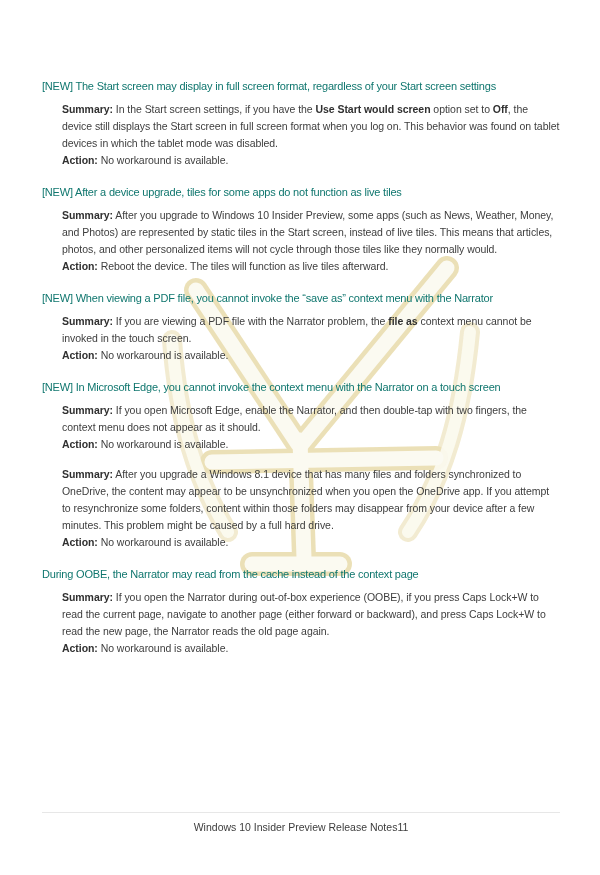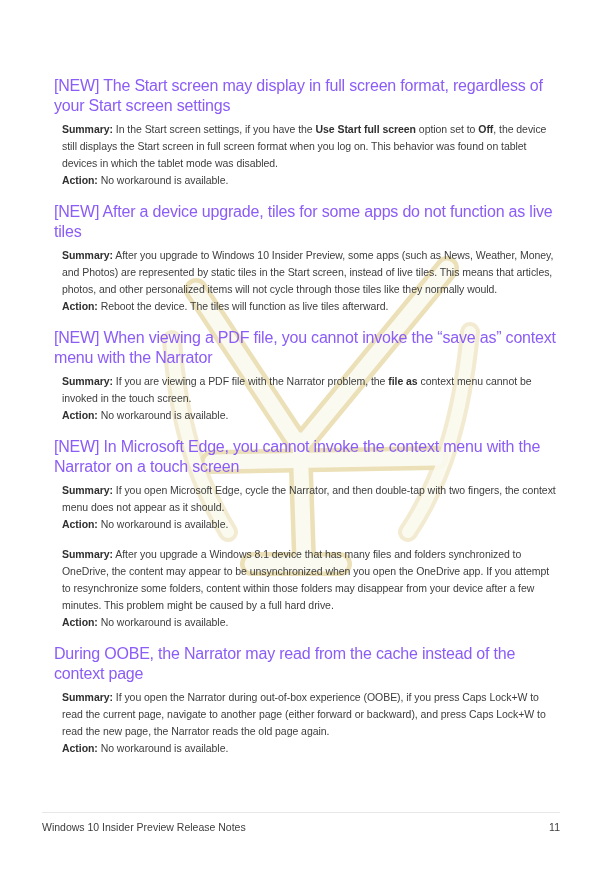--- a/index.html
+++ b/index.html
@@ -11,35 +11,35 @@
   }
   .page { position:absolute; inset:0; background:#ffffff; }
 
   
   .watermark-svg { position:absolute; left:0; top:0; z-index:0; opacity:0.8; }
 
   .content { position:absolute; left:42px; top:76px; width:518px; z-index:1; }
 
   .issue { margin:0 0 13px 0; }
   .heading {
-    font-size:16px; line-height:20px; font-weight:400;
-    color:#8b5cf6; letter-spacing:-0.2px;
-    margin:0 0 5px 12px; max-width:512px;
+    font-size:11px; line-height:20px; font-weight:400;
+    color:#0f766e; letter-spacing:-0.2px;
+    margin:0 0 5px 0; max-width:512px;
   }
   .body-block { margin-left:20px; width:498px; }
   .para {
     font-size:10.5px; line-height:17px; color:#3d3d3d;
     letter-spacing:-0.05px; margin:0;
   }
   .para .b { font-weight:bold; color:#303030; }
 
   .footer {
     position:absolute; left:42px; right:40px; top:812px; z-index:1;
     border-top:1px solid #e7e7e7; padding-top:8px;
-    display:flex; justify-content:space-between; align-items:baseline;
+    display:flex; justify-content:center; align-items:baseline;
     font-size:10.5px; color:#3d3d3d;
   }
 </style>
 </head>
 <body>
 
 <div class="page">
 
   <svg class="watermark-svg" width="600" height="875" viewBox="0 0 600 875" aria-hidden="true">
 
@@ -66,21 +66,21 @@
       <path d="M172,340 C178,420 196,480 228,532"></path>
       <path d="M470,332 C462,415 444,478 408,532"></path>
     </g>
   </svg>
 
   <main class="content">
     <div>
   <section class="issue">
     <h2 class="heading">[NEW] The Start screen may display in full screen format, regardless of your Start screen settings</h2>
     <div class="body-block">
-      <p class="para summary"><span class="b">Summary:</span><span> In the Start screen settings, if you have the </span><span class="b">Use Start full screen</span><span> option set to </span><span class="b">Off</span><span>, the device still displays the Start screen in full screen format when you log on. This behavior was found on tablet devices in which the tablet mode was disabled.</span></p>
+      <p class="para summary"><span class="b">Summary:</span><span> In the Start screen settings, if you have the </span><span class="b">Use Start would screen</span><span> option set to </span><span class="b">Off</span><span>, the device still displays the Start screen in full screen format when you log on. This behavior was found on tablet devices in which the tablet mode was disabled.</span></p>
       <p class="para action"><span class="b">Action:</span><span> No workaround is available.</span></p>
     </div>
   </section>
 
   <section class="issue">
     <h2 class="heading">[NEW] After a device upgrade, tiles for some apps do not function as live tiles</h2>
     <div class="body-block">
       <p class="para summary"><span class="b">Summary:</span><span> After you upgrade to Windows 10 Insider Preview, some apps (such as News, Weather, Money, and Photos) are represented by static tiles in the Start screen, instead of live tiles. This means that articles, photos, and other personalized items will not cycle through those tiles like they normally would.</span></p>
       <p class="para action"><span class="b">Action:</span><span> Reboot the device. The tiles will function as live tiles afterward.</span></p>
     </div>
@@ -90,21 +90,21 @@
     <h2 class="heading">[NEW] When viewing a PDF file, you cannot invoke the “save as” context menu with the Narrator</h2>
     <div class="body-block">
       <p class="para summary"><span class="b">Summary:</span><span> If you are viewing a PDF file with the Narrator problem, the </span><span class="b">file as</span><span> context menu cannot be invoked in the touch screen.</span></p>
       <p class="para action"><span class="b">Action:</span><span> No workaround is available.</span></p>
     </div>
   </section>
 
   <section class="issue">
     <h2 class="heading">[NEW] In Microsoft Edge, you cannot invoke the context menu with the Narrator on a touch screen</h2>
     <div class="body-block">
-      <p class="para summary"><span class="b">Summary:</span><span> If you open Microsoft Edge, cycle the Narrator, and then double-tap with two fingers, the context menu does not appear as it should.</span></p>
+      <p class="para summary"><span class="b">Summary:</span><span> If you open Microsoft Edge, enable the Narrator, and then double-tap with two fingers, the context menu does not appear as it should.</span></p>
       <p class="para action"><span class="b">Action:</span><span> No workaround is available.</span></p>
     </div>
   </section>
 
   <section class="issue">
     <div class="body-block">
       <p class="para summary"><span class="b">Summary:</span><span> After you upgrade a Windows 8.1 device that has many files and folders synchronized to OneDrive, the content may appear to be unsynchronized when you open the OneDrive app. If you attempt to resynchronize some folders, content within those folders may disappear from your device after a few minutes. This problem might be caused by a full hard drive.</span></p>
       <p class="para action"><span class="b">Action:</span><span> No workaround is available.</span></p>
     </div>
   </section>

